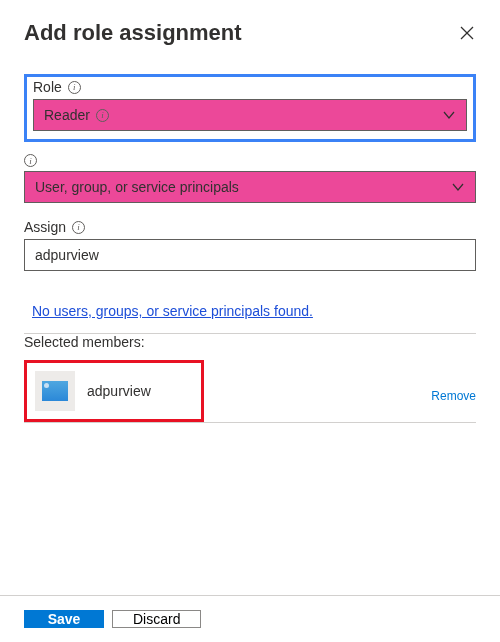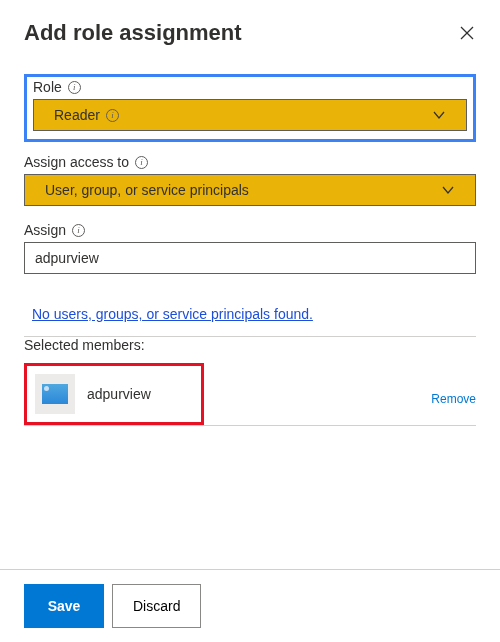--- a/index.html
+++ b/index.html
@@ -64,25 +64,25 @@
       font-family: Georgia, serif;
       color: #605e5c;
     }
     .info-icon::before {
       content: "i";
     }
     .dropdown {
       width: 100%;
       height: 32px;
       border: 1px solid #605e5c;
-      background: #eab308;
+      background: #ec4899;
       display: flex;
       align-items: center;
       justify-content: space-between;
-      padding: 0 20px;
+      padding: 0 10px;
       cursor: pointer;
     }
     .dropdown-value {
       display: flex;
       align-items: center;
       gap: 6px;
       color: #323130;
     }
     .chevron {
       width: 14px;
@@ -176,21 +176,21 @@
       position: absolute;
       bottom: 0;
       left: 0;
       right: 0;
       border-top: 1px solid #d2d0ce;
       padding: 14px 24px;
       display: flex;
       gap: 8px;
     }
     .btn {
-      height: 44px;
+      height: 18px;
       padding: 0 20px;
       font-size: 14px;
       font-family: inherit;
       cursor: pointer;
       border: 1px solid #8a8886;
       background: #fff;
       min-width: 80px;
     }
     .btn-primary {
       background: #0078d4;
@@ -236,21 +236,20 @@
         </div>
         <svg class="chevron chevron-svg" viewBox="0 0 14 14">
           <polyline points="2,4 7,10 12,4"></polyline>
         </svg>
       </div>
     </div>
   </div>
 
   <div class="field-group">
     <div class="field-label">
-      <span>Assign access to</span>
       <span class="info-icon"></span>
     </div>
     <div class="dropdown">
       <div class="dropdown-value">
         <span>User, group, or service principals</span>
       </div>
       <svg class="chevron chevron-svg" viewBox="0 0 14 14">
         <polyline points="2,4 7,10 12,4"></polyline>
       </svg>
     </div>

